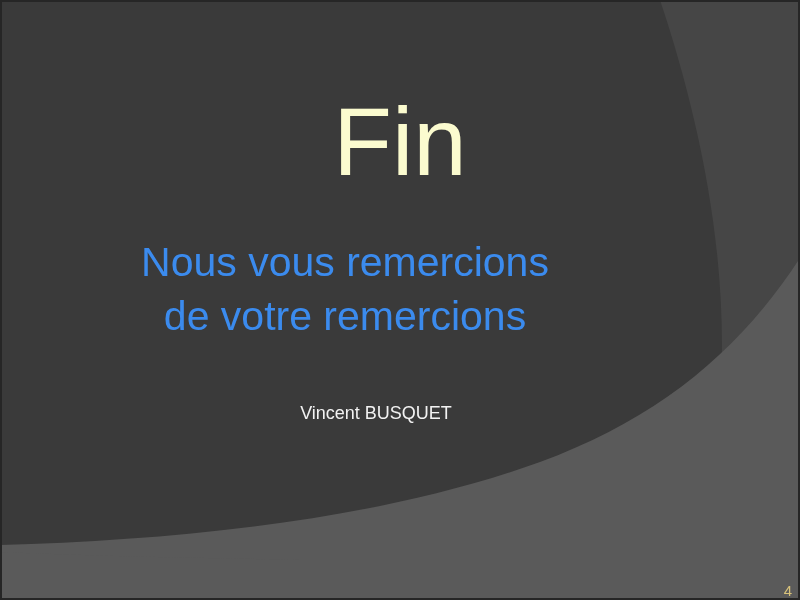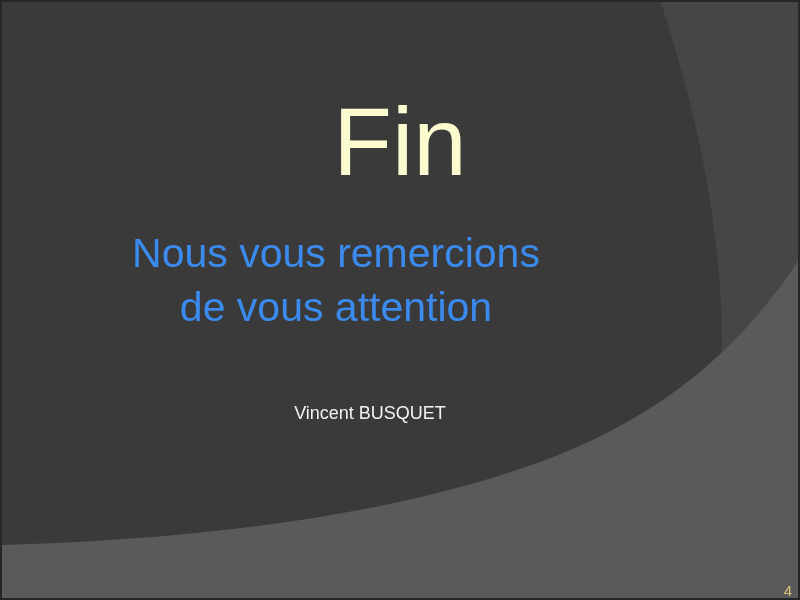--- a/index.html
+++ b/index.html
@@ -63,32 +63,33 @@
   .slide-subtitle {
     position: absolute;
     top: 226px;
     left: 0;
     width: 672px;
     text-align: center;
     color: #3b8bee;
     font-size: 41px;
     line-height: 54px;
     font-weight: normal;
-    margin: 0;
+    margin: 9px;
   }
   .slide-subtitle .sub-line {
     display: block;
   }
 
   .authors {
     position: absolute;
     top: 392px;
     left: 0;
     width: 740px;
     text-align: center;
+    padding-left: 6px;
   }
   .author-line {
     display: block;
     color: #f2f2f2;
     font-size: 18px;
     line-height: 42px;
     font-weight: normal;
   }
 
   .slide-number {
@@ -118,21 +119,21 @@
   </svg>
 
   <div class="slide-frame"></div>
 
   <div class="content">
 
     <h1 class="slide-title">Fin</h1>
 
     <div class="slide-subtitle">
       <span class="sub-line">Nous vous remercions</span>
-      <span class="sub-line">de vous attention</span>
+      <span class="sub-line">de votre remercions</span>
     </div>
 
     <div class="authors">
       <span class="author-line">Vincent BUSQUET</span>
     </div>
 
   </div>
 
   <div class="slide-number">4</div>
 

